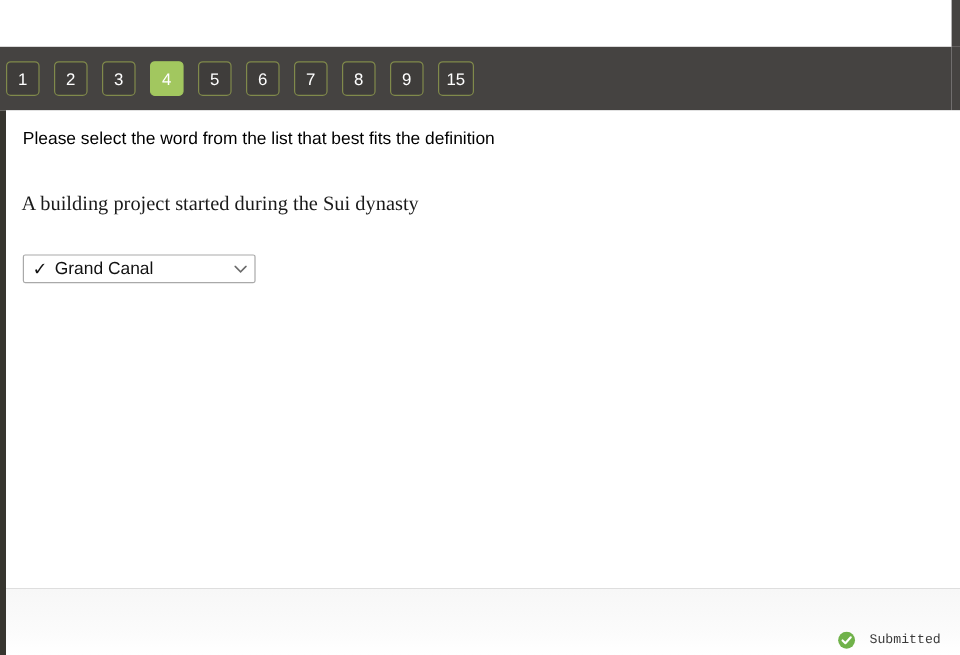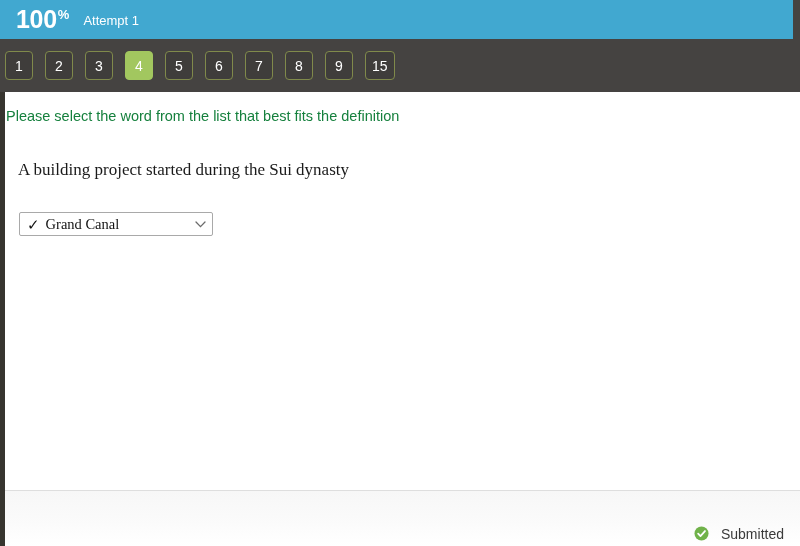--- a/index.html
+++ b/index.html
@@ -123,24 +123,24 @@
     position: absolute;
     left: 5px;
     top: 92px;
     width: 795px;
     height: 398px;
     background: #ffffff;
     box-sizing: border-box;
   }
   .question-stem {
     position: absolute;
-    left: 1px;
+    left: 14px;
     top: 16px;
     font-size: 14.5px;
-    color: #15803d;
+    color: #000000;
     font-family: "Liberation Sans", sans-serif;
   }
   .definition-text {
     position: absolute;
     left: 13px;
     top: 68px;
     font-size: 17px;
     color: #1a1a1a;
     font-family: "Liberation Serif", serif;
   }
@@ -161,21 +161,21 @@
   .answer-check {
     font-size: 15px;
     color: #111111;
     margin-left: 7px;
     line-height: 1;
   }
   .answer-text {
     font-size: 14.5px;
     color: #111111;
     margin-left: 6px;
-    font-family: Liberation Serif, serif;
+    font-family: Liberation Sans, sans-serif;
     flex: 1;
   }
   .select-chevron {
     width: 20px;
     display: flex;
     align-items: center;
     justify-content: center;
     margin-right: 2px;
   }
 
@@ -205,36 +205,31 @@
     display: flex;
     align-items: center;
     margin-top: 30px;
   }
   .submitted-icon {
     width: 15px;
     height: 15px;
     display: block;
   }
   .submitted-label {
-    font-size: 14px;
+    font-size: 11px;
     color: #3a3a3a;
     margin-left: 12px;
-    font-family: Liberation Sans, sans-serif;
+    font-family: Liberation Mono, monospace;
   }
 </style>
 </head>
 <body>
 
 <div id="app">
 
-  <div class="score-bar">
-    <span class="score-value">100</span>
-      <span class="score-pct">%</span>
-    <span class="attempt-label">Attempt 1</span>
-  </div>
   <div class="score-bar-rightcap"></div>
 
   <div class="nav-strip">
     <div class="qbtn">1</div>
     <div class="qbtn">2</div>
     <div class="qbtn">3</div>
     <div class="qbtn current">4</div>
     <div class="qbtn">5</div>
     <div class="qbtn">6</div>
     <div class="qbtn">7</div>

